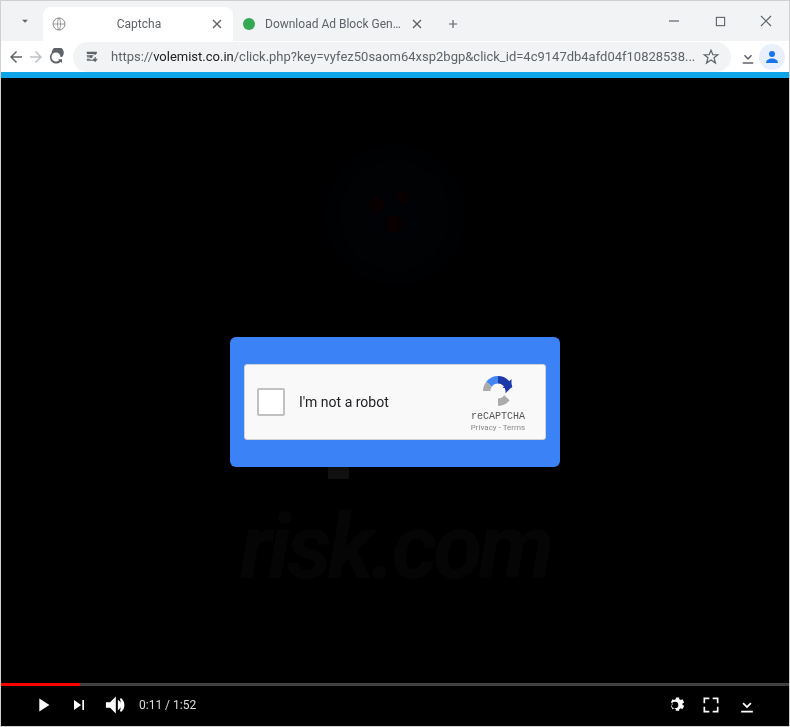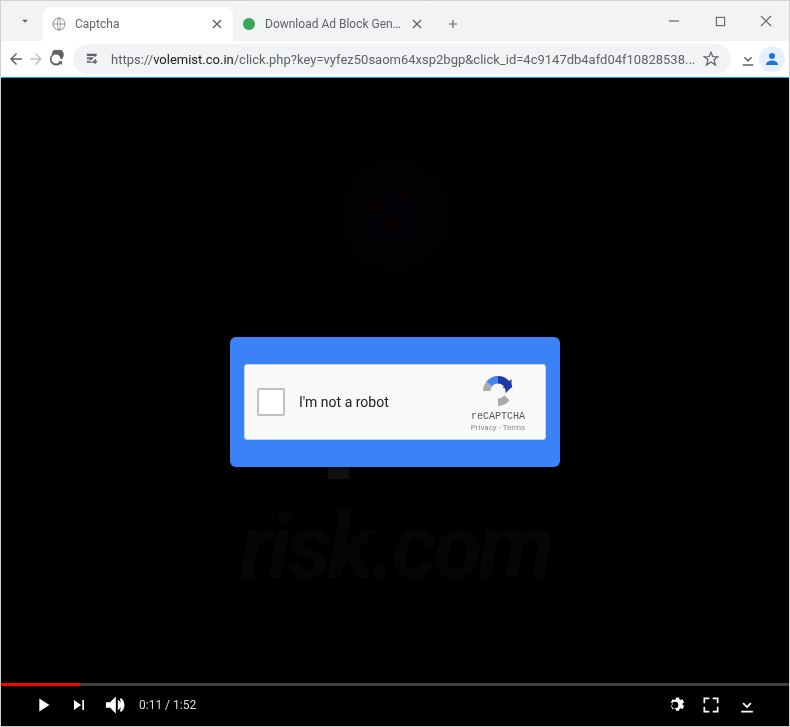--- a/index.html
+++ b/index.html
@@ -5,31 +5,31 @@
   * { margin: 0; padding: 0; box-sizing: border-box; font-family: -apple-system, BlinkMacSystemFont, "Segoe UI", Roboto, Arial, sans-serif; }
   body { width: 790px; height: 727px; background: #fff; overflow: hidden; position: relative; }
 
   
   .window { width: 790px; height: 727px; background: #fff; display: flex; flex-direction: column; border: 1px solid #d0d0d0; }
 
   
   .titlebar { height: 40px; background: #f1f3f4; display: flex; align-items: flex-end; padding: 0 0 0 6px; position: relative; }
   .tab-menu { width: 28px; height: 28px; border-radius: 14px; display:flex; align-items:center; justify-content:center; margin: 0 4px 6px 4px; cursor:pointer; }
   .tabs { display: flex; align-items: flex-end; height: 100%; }
-  .tab { height: 34px; min-width: 190px; max-width: 200px; background: #f1f3f4; border-top-left-radius: 8px; border-top-right-radius: 8px; display: flex; align-items: center; padding: 0 8px; font-size: 12px; color: #5f6368; position: relative; cursor:pointer; }
+  .tab { height: 34px; min-width: 190px; max-width: 200px; background: #f1f3f4; border-top-left-radius: 8px; border-top-right-radius: 8px; display: flex; align-items: center; padding: 0 8px; font-size: 12px; color: #5f6368; position: relative; cursor:pointer;text-align:center; }
   .tab.active { background: #fff; }
   .tab-favicon { width: 16px; height: 16px; margin-right: 8px; display:flex; align-items:center; justify-content:center; flex-shrink:0; }
   .tab-title { flex:1; white-space:nowrap; overflow:hidden; text-overflow:ellipsis; }
   .tab-close { width:16px; height:16px; margin-left:6px; display:flex; align-items:center; justify-content:center; border-radius:50%; flex-shrink:0; }
   .new-tab { width:28px; height:28px; margin: 0 0 3px 6px; display:flex; align-items:center; justify-content:center; border-radius:50%; cursor:pointer; }
   .window-controls { position:absolute; right:0; top:0; height:100%; display:flex; align-items:center; }
   .window-btn { width:46px; height:100%; display:flex; align-items:center; justify-content:center; color:#5f6368; cursor:pointer; }
 
   
-  .toolbar { height: 37px; background: #fff; display:flex; align-items:center; padding: 0 6px; gap:2px; border-bottom: 1px solid #0ea5e9;}
+  .toolbar { height: 37px; background: #fff; display:flex; align-items:center; padding: 0 6px; gap:2px; border-bottom: 6px solid #0ea5e9;}
   .nav-btn { width:32px; height:32px; border-radius:16px; display:flex; align-items:center; justify-content:center; color:#5f6368; cursor:pointer; }
   .nav-btn.disabled { color:#bdc1c6; cursor:default; }
   .omnibox { flex:1; height:30px; background:#f1f3f4; border-radius:15px; display:flex; align-items:center; padding:0 10px; margin:0 6px; font-size:13px; color:#202124; }
   .omnibox .site-btn { width:20px; height:20px; display:flex; align-items:center; justify-content:center; margin-right:8px; color:#5f6368; }
   .omnibox .url { flex:1; white-space:nowrap; overflow:hidden; text-overflow:ellipsis; }
   .omnibox .url .dim { color:#5f6368; }
   .omnibox .star { width:20px; height:20px; display:flex; align-items:center; justify-content:center; color:#5f6368; margin-left:6px;}
   .tool-btn { width:32px; height:32px; border-radius:16px; display:flex; align-items:center; justify-content:center; color:#5f6368; cursor:pointer; }
   .avatar { width:26px; height:26px; border-radius:50%; display:flex; align-items:center; justify-content:center; background:#e8f0fe; color:#1a73e8; }
 

